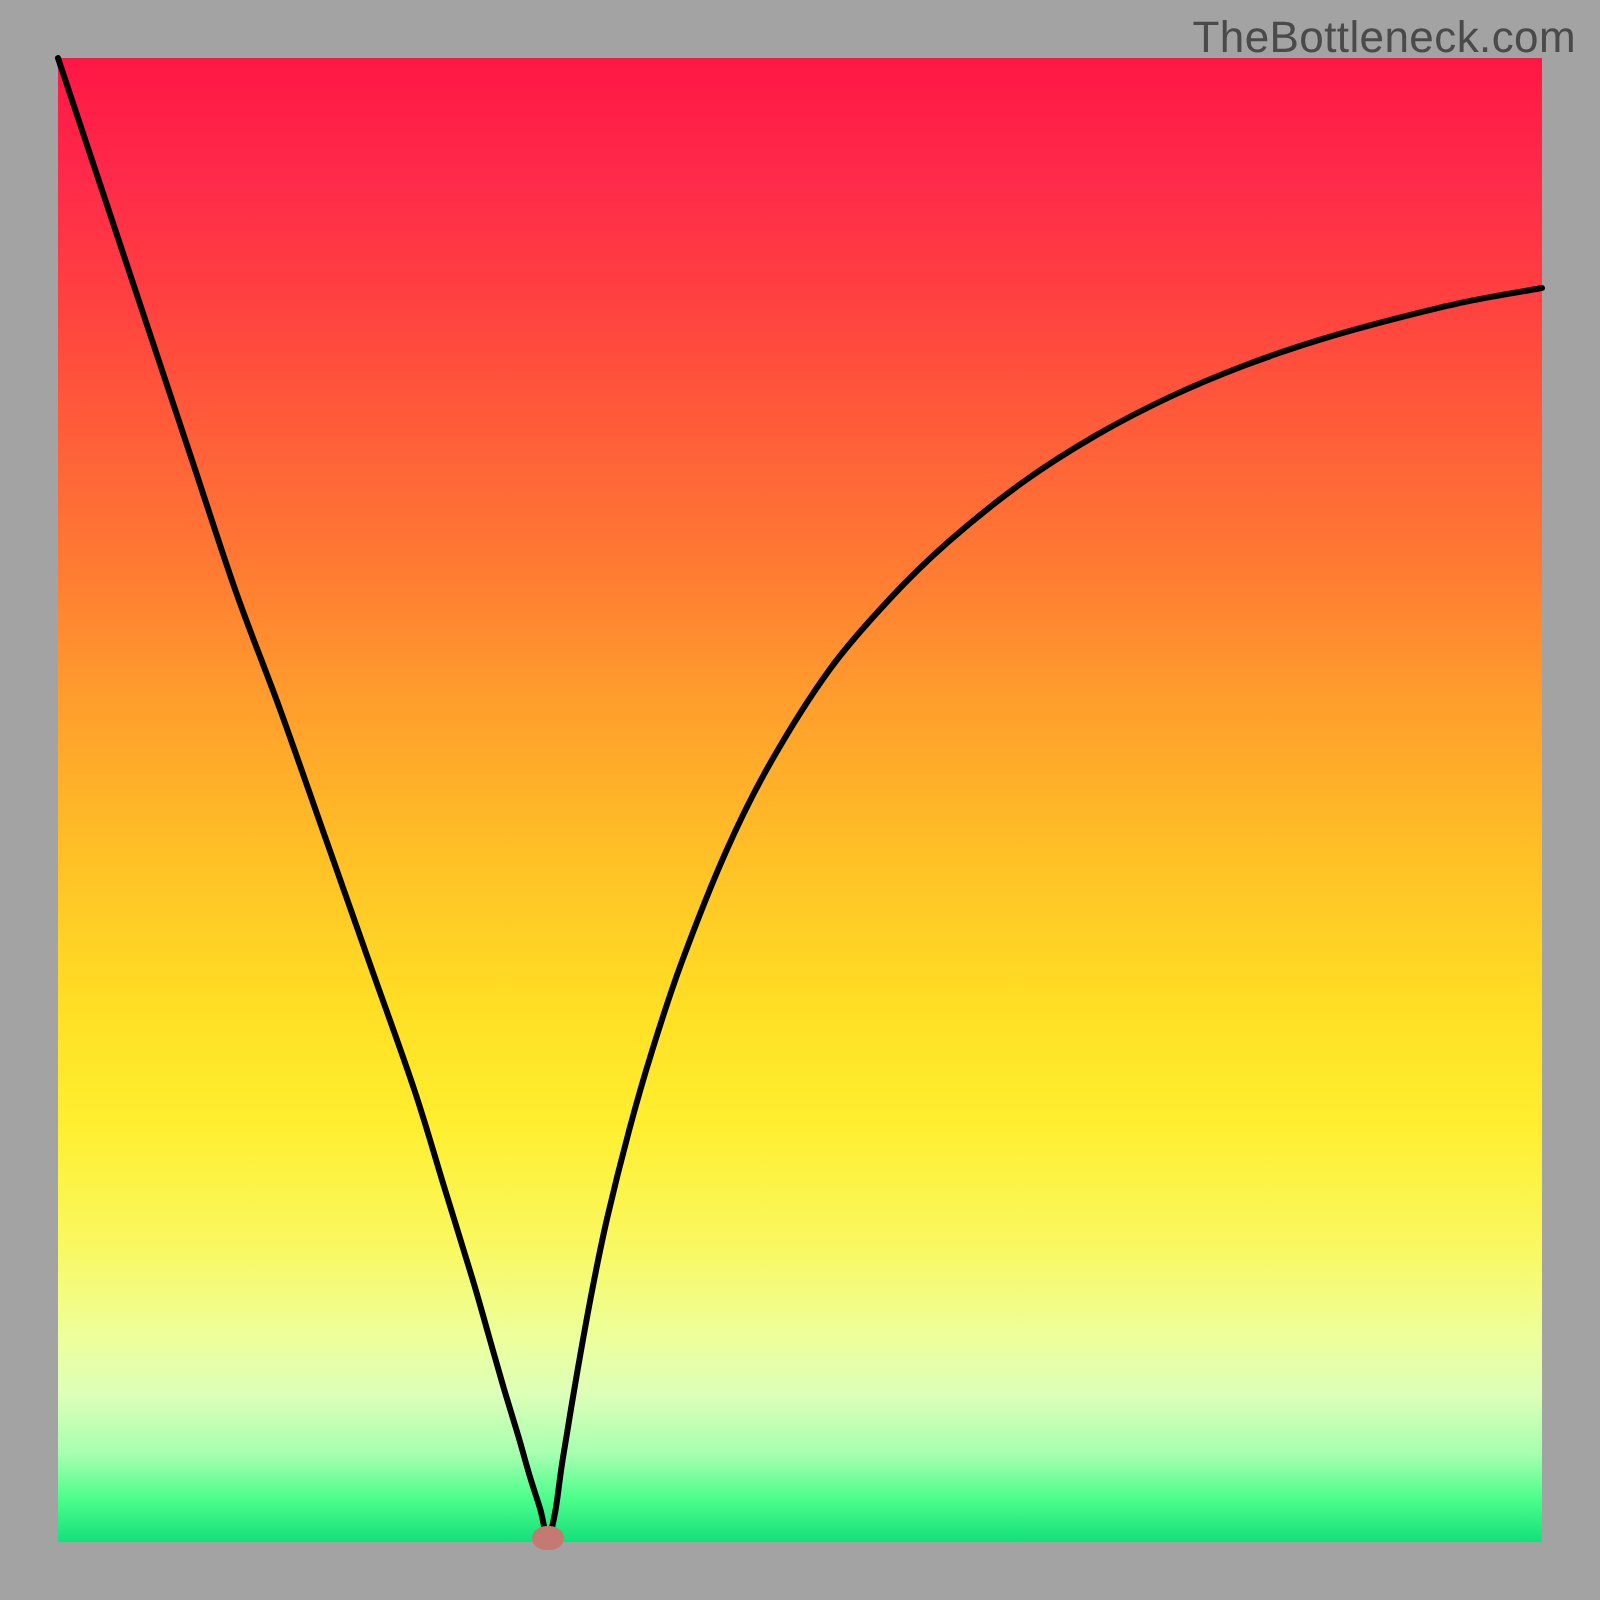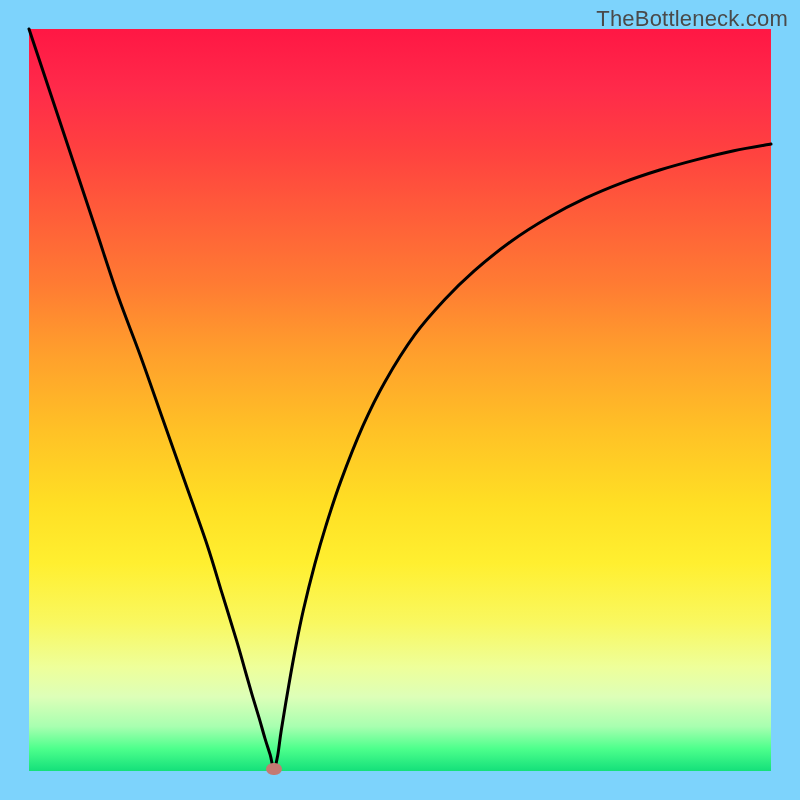--- a/index.html
+++ b/index.html
@@ -10,21 +10,21 @@
     background: #000;
     overflow: hidden;
     font-family: Arial, Helvetica, sans-serif;
   }
   .frame {
     position: absolute;
     top: 0;
     left: 0;
     width: 800px;
     height: 800px;
-    background: #7dd3fc;
+    background: #a3a3a3;
   }
   .plot-area {
     position: absolute;
     
     left: 29px;
     top: 29px;
     width: 742px;   
     height: 742px;
   }
   .gradient {

